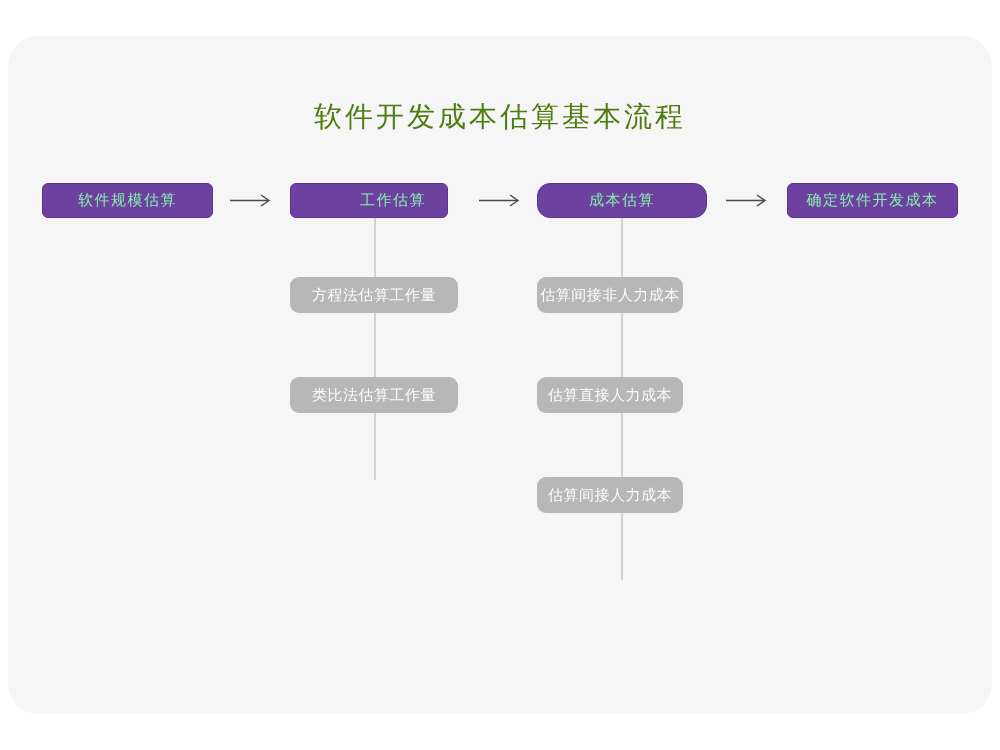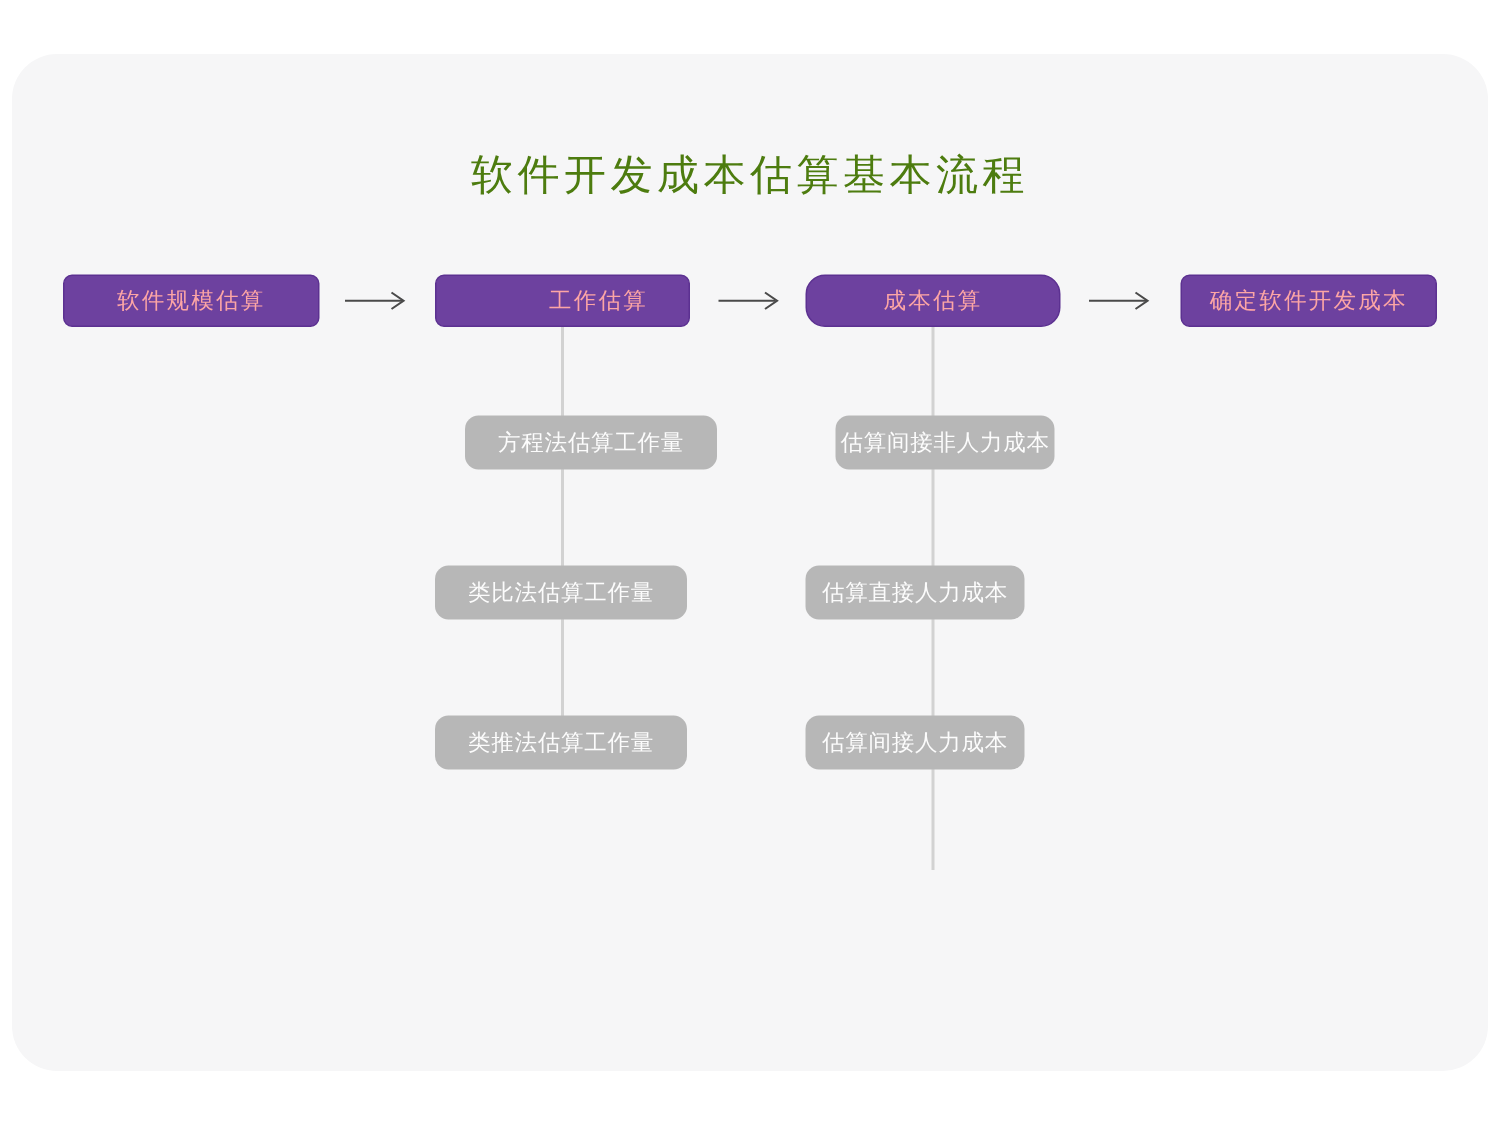--- a/index.html
+++ b/index.html
@@ -31,30 +31,30 @@
     color: #4d7c0f;
     font-weight: 400;
   }
   .stage-node {
     position: absolute;
     top: 147px;
     height: 35px;
     background: #6d419f;
     border: 1px solid #5c3191;
     border-radius: 6px;
-    color: #fca5a5;
+    color: #86efac;
     font-size: 15px;
     letter-spacing: 1.5px;
     display: flex;
     align-items: center;
     justify-content: center;
     z-index: 3;
   }
   .stage-1 { left: 34px;  width: 171px; }
-  .stage-2 { left: 282px; width: 170px; padding-left: 48px; }
+  .stage-2 { left: 282px; width: 158px; padding-left: 48px; }
   .stage-3 { left: 529px; width: 170px; border-radius: 13px; }
   .stage-4 { left: 779px; width: 171px; }
 
   .arrow {
     position: absolute;
     top: 156px;
     width: 44px; height: 17px;
     z-index: 2;
   }
   .arrow-1 { left: 220px; }
@@ -78,21 +78,21 @@
     color: #fcfcfc;
     font-size: 15px;
     letter-spacing: 0.5px;
     display: flex;
     align-items: center;
     justify-content: center;
     z-index: 2;
   }
   .col-work { left: 282px; width: 168px; }
   .col-cost { left: 529px; width: 146px; }
-  .row-1 { top: 241px; margin-left: 20px; }
+  .row-1 { top: 241px; }
   .row-2 { top: 341px; }
   .row-3 { top: 441px; }
   .row-4 { top: 541px; }
 </style>
 </head>
 <body>
 
 <div class="page">
   <div class="card">
 
@@ -126,23 +126,20 @@
 
     <div class="connector connector-work"></div>
     <div class="connector connector-cost"></div>
 
     <div class="substep-node col-work row-1">
       <span>方程法估算工作量</span>
     </div>
     <div class="substep-node col-work row-2">
       <span>类比法估算工作量</span>
     </div>
-    <div class="substep-node col-work row-3">
-      <span>类推法估算工作量</span>
-    </div>
 
     <div class="substep-node col-cost row-1">
       <span>估算间接非人力成本</span>
     </div>
     <div class="substep-node col-cost row-2">
       <span>估算直接人力成本</span>
     </div>
     <div class="substep-node col-cost row-3">
       <span>估算间接人力成本</span>
     </div>

